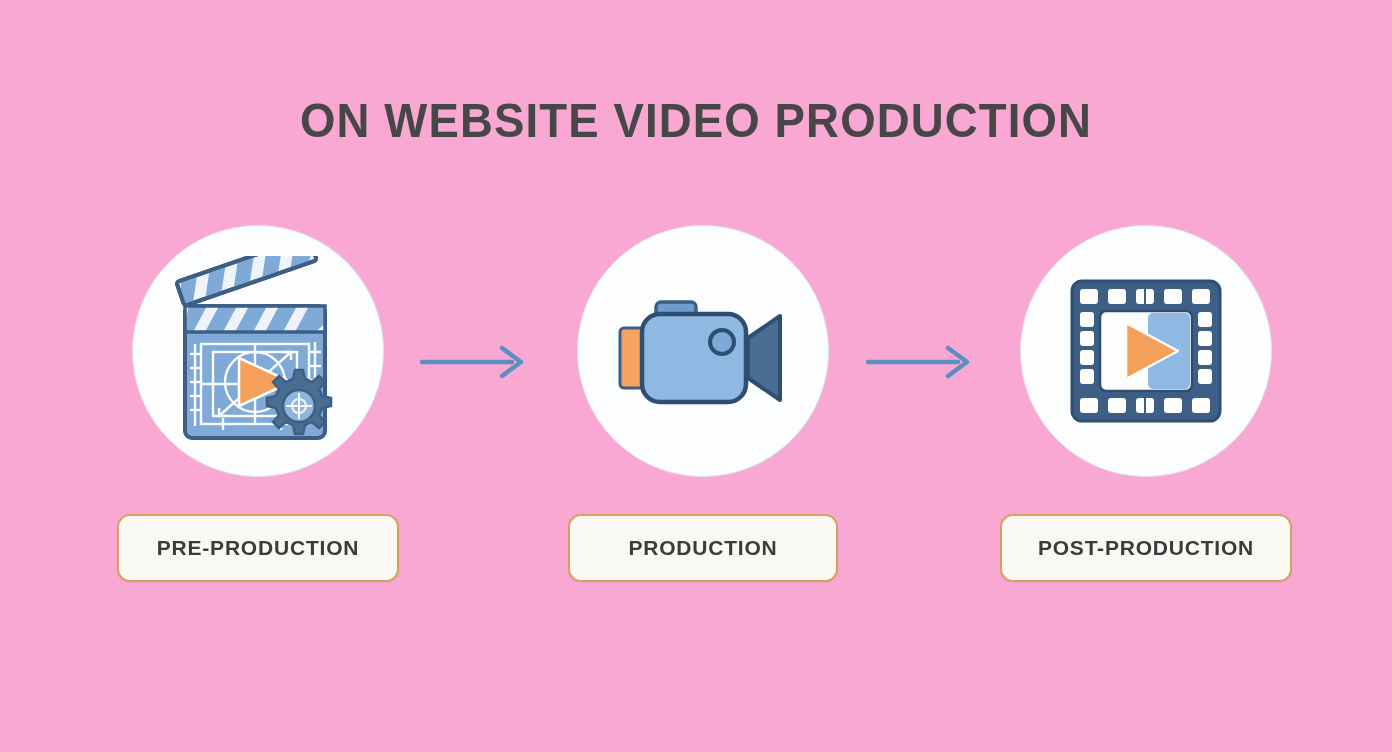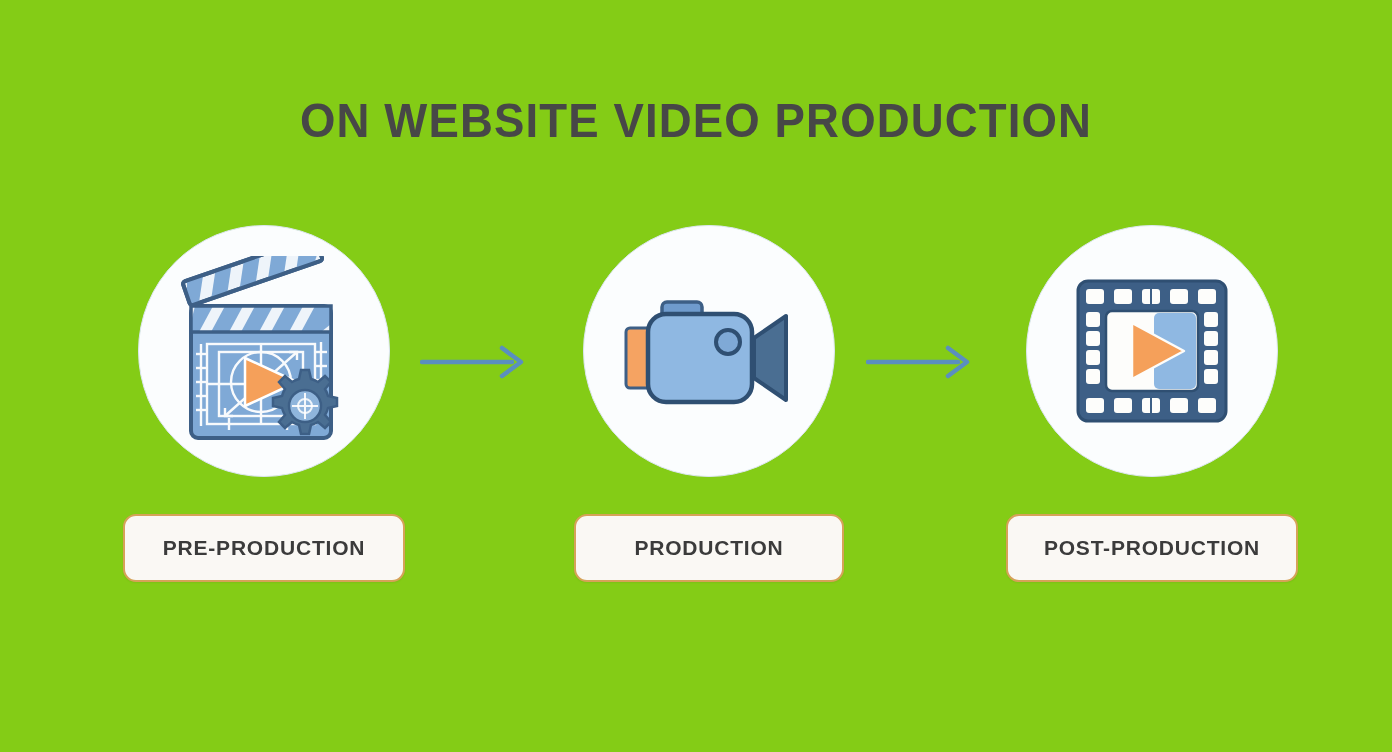--- a/index.html
+++ b/index.html
@@ -12,21 +12,21 @@
     background: #fdfdfb;
     font-family: "Liberation Sans", sans-serif;
     overflow: hidden;
     position: relative;
   }
 
   
   .canvas {
     position: absolute;
     inset: 0;
-    background: #84cc16;
+    background: #f9a8d4;
     padding-left: 48px;
   }
 
   
   .title {
     position: absolute;
     top: 92px;
     left: 0;
     width: 1392px;
     text-align: center;
@@ -36,21 +36,21 @@
     letter-spacing: 1.2px;
     color: #474747;
     white-space: nowrap;
     transform: scaleX(0.93);
   }
 
   
   .steps {
     position: absolute;
     top: 225px;
-    left: 6px;
+    left: 0;
     width: 1272px;
     height: 380px;
   }
 
   .step {
     position: absolute;
     width: 320px;
     top: 0;
   }
   .step-1 { left: 98px; }

